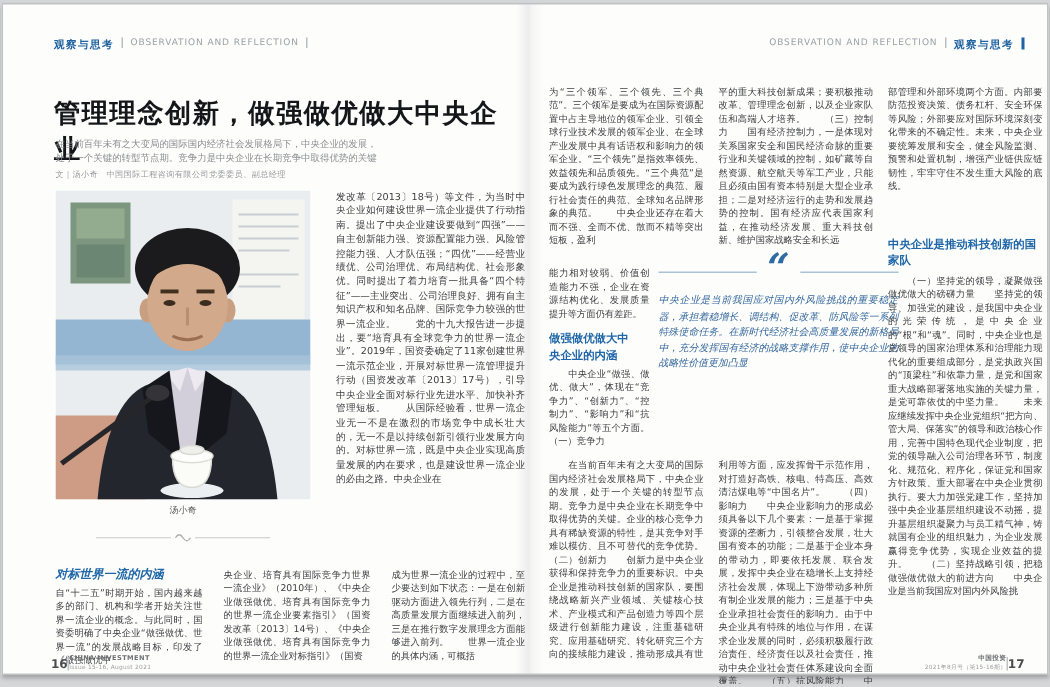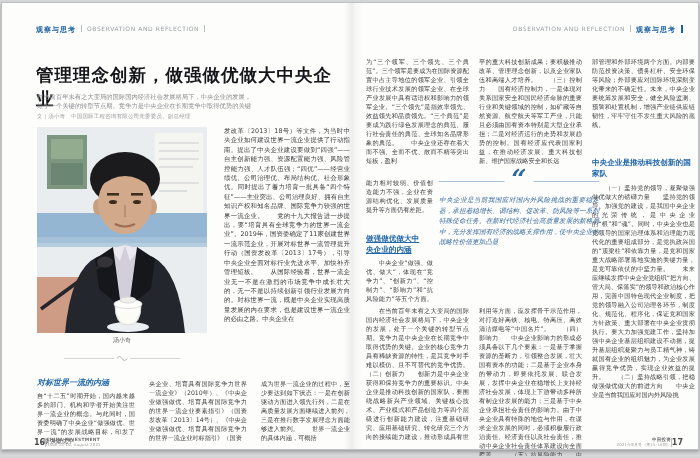--- a/index.html
+++ b/index.html
@@ -128,21 +128,21 @@
   <div class="abs pg-header" style="right:15px;top:22px;">
     <span class="hdr-en">OBSERVATION AND REFLECTION</span>
     <span class="hdr-sep"></span>
     <span class="hdr-cn">观察与思考</span>
     <span class="hdr-bar"></span>
   </div>
 
   <div class="abs col" style="left:364px;top:54px;width:103px;height:120px;">为“三个领军、三个领先、三个典范”。三个领军是要成为在国际资源配置中占主导地位的领军企业、引领全球行业技术发展的领军企业、在全球产业发展中具有话语权和影响力的领军企业。“三个领先”是指效率领先、效益领先和品质领先。“三个典范”是要成为践行绿色发展理念的典范、履行社会责任的典范、全球知名品牌形象的典范。　　中央企业还存在着大而不强、全而不优、散而不精等突出短板，盈利</div>
   <div class="abs" style="left:364px;top:175px;width:67px;height:127px;overflow:hidden;">
     <div class="col" style="position:static;width:67px;">能力相对较弱、价值创造能力不强，企业在资源结构优化、发展质量提升等方面仍有差距。</div>
-    <div class="bluehead" style="font-size:7.6px;line-height:10.5px;width:58px;margin-top:20px;text-decoration:underline;">做强做优做大中央企业的内涵</div>
+    <div class="bluehead" style="font-size:7.6px;line-height:10.5px;width:58px;margin-top:7px;">做强做优做大中央企业的内涵</div>
     <div class="col" style="position:static;width:67px;margin-top:3px;">　　中央企业“做强、做优、做大”，体现在“竞争力”、“创新力”、“控制力”、“影响力”和“抗风险能力”等五个方面。　　（一）竞争力</div>
   </div>
   <div class="abs col" style="left:364px;top:303px;width:103px;height:134px;">　　在当前百年未有之大变局的国际国内经济社会发展格局下，中央企业的发展，处于一个关键的转型节点期。竞争力是中央企业在长期竞争中取得优势的关键。企业的核心竞争力具有稀缺资源的特性，是其竞争对手难以模仿、且不可替代的竞争优势。　　（二）创新力　　创新力是中央企业获得和保持竞争力的重要标识。中央企业是推动科技创新的国家队，要围绕战略新兴产业领域、关键核心技术、产业模式和产品创造力等四个层级进行创新能力建设，注重基础研究、应用基础研究、转化研究三个方向的接续能力建设，推动形成具有世界先进水</div>
 
   <div class="abs quotebox" style="left:437px;top:178px;width:160px;height:118px;">
     <span class="quote-mark">“</span>
     <div class="quote-text">中央企业是当前我国应对国内外风险挑战的重要稳定器，承担着稳增长、调结构、促改革、防风险等一系列特殊使命任务。在新时代经济社会高质量发展的新格局中，充分发挥国有经济的战略支撑作用，使中央企业的战略性价值更加凸显</div>
   </div>
 
   <div class="abs col" style="left:477px;top:54px;width:103px;height:118px;">平的重大科技创新成果；要积极推动改革、管理理念创新，以及企业家队伍和高端人才培养。　　（三）控制力　　国有经济控制力，一是体现对关系国家安全和国民经济命脉的重要行业和关键领域的控制，如矿藏等自然资源、航空航天等军工产业，只能且必须由国有资本特别是大型企业承担；二是对经济运行的走势和发展趋势的控制。国有经济应代表国家利益，在推动经济发展、重大科技创新、维护国家战略安全和长远</div>

